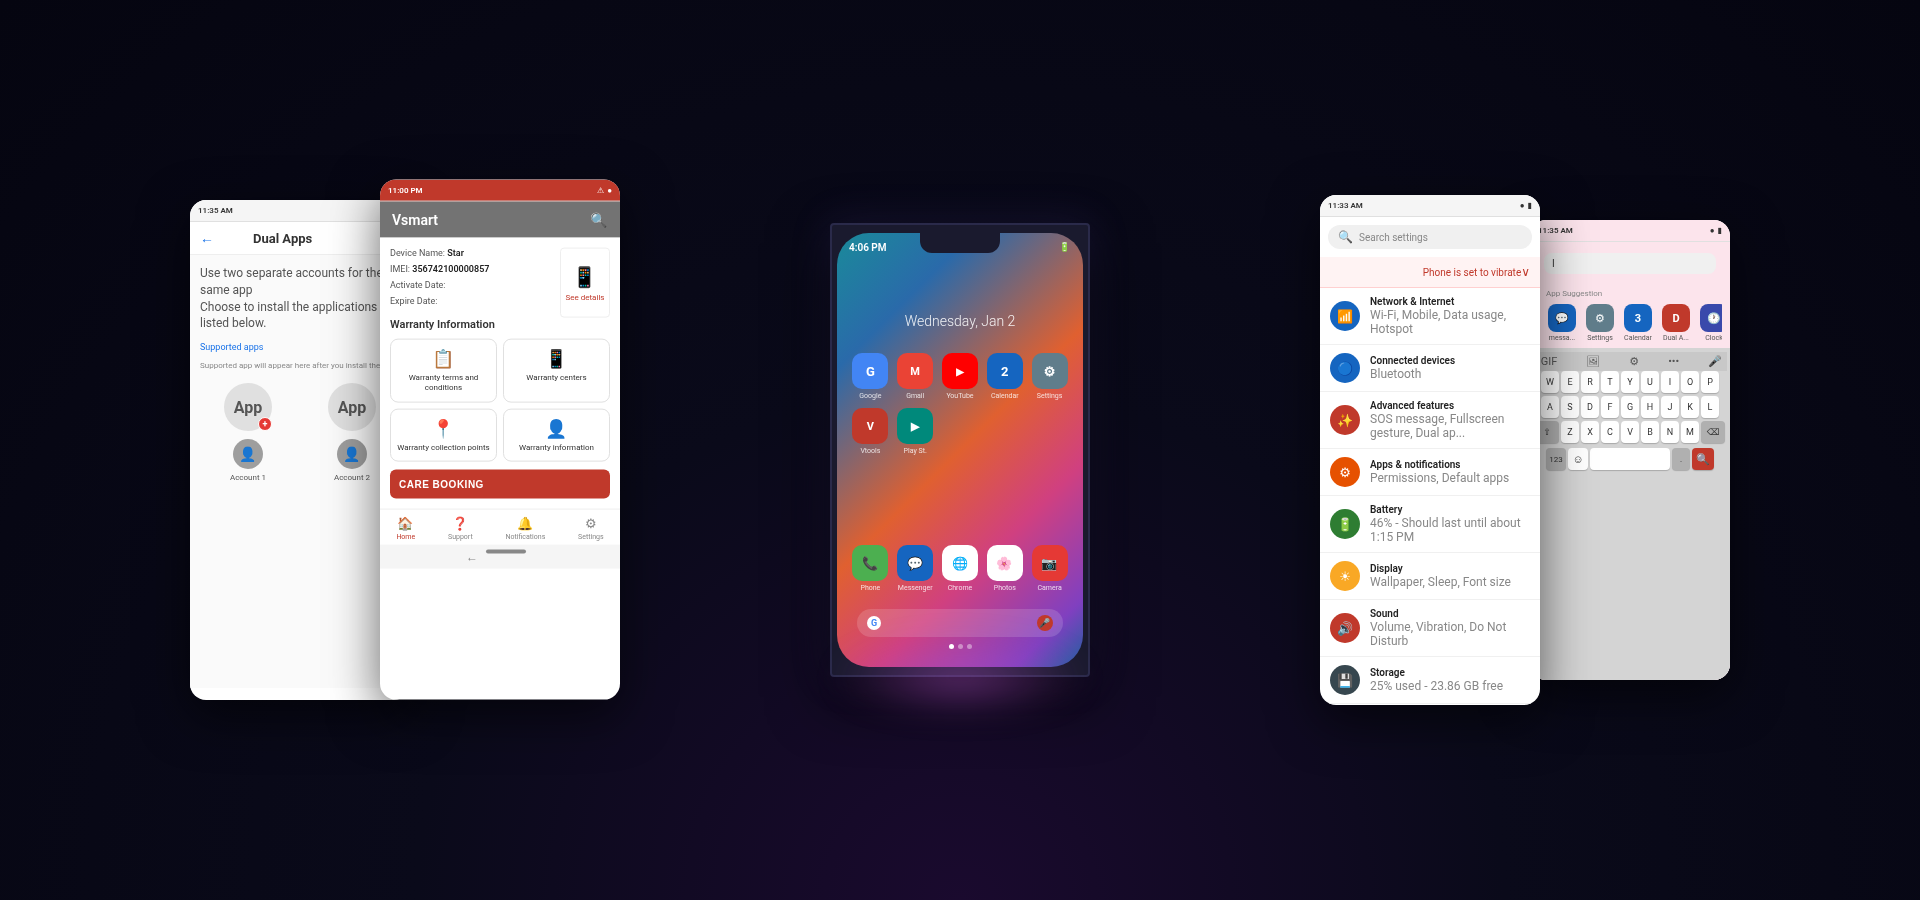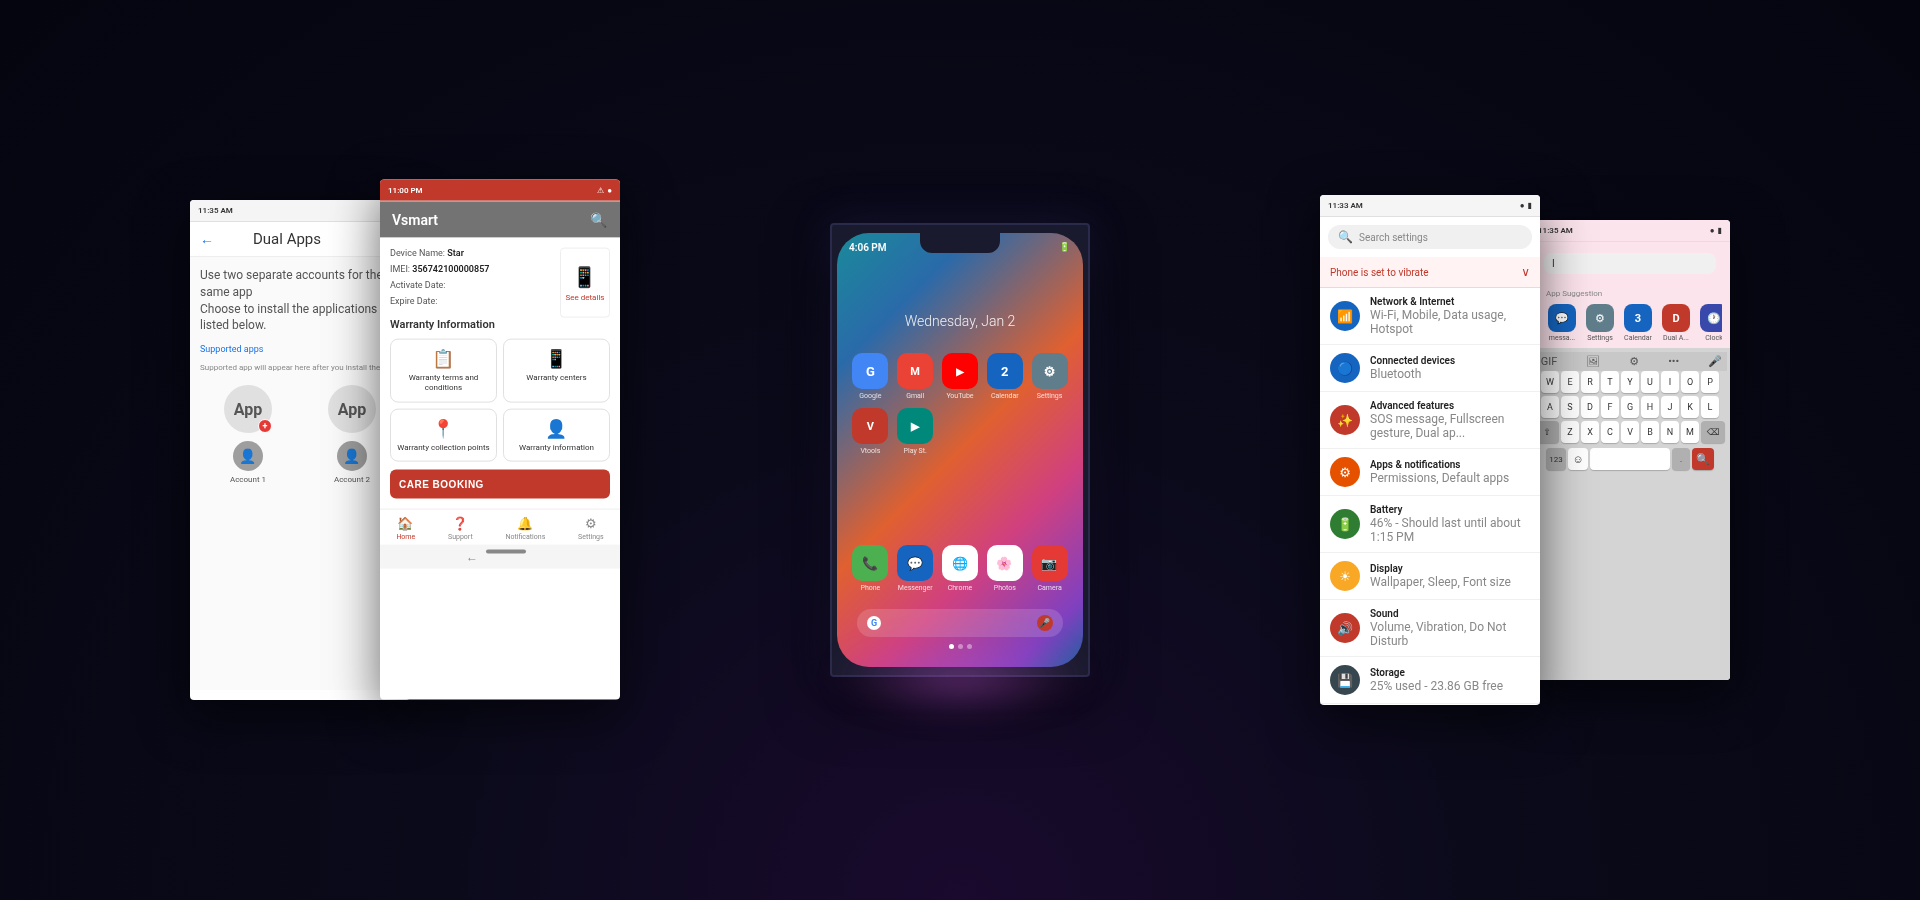--- a/index.html
+++ b/index.html
@@ -174,21 +174,21 @@
       width: 5px; height: 5px;
       border-radius: 50%;
       background: rgba(255,255,255,0.4);
     }
     .phone-dot.active { background: white; }
 
     
     .screen-card {
       position: absolute;
       background: white;
-      border-radius: 4px;
+      border-radius: 16px;
       overflow: hidden;
       box-shadow: 0 15px 50px rgba(0,0,0,0.6);
     }
 
     
     .screen-dual-apps {
       width: 220px;
       height: 500px;
       left: 30px;
       top: 50%;
@@ -251,22 +251,22 @@
       gap: 8px;
       border-bottom: 0.5px solid #eee;
     }
 
     .back-arrow {
       color: #1a73e8;
       font-size: 14px;
     }
 
     .dual-apps-title {
-      font-size: 15px;
-      font-weight: 400;
+      font-size: 13px;
+      font-weight: 700;
       color: #333;
       padding-left: 31px;
     }
 
     .dual-apps-body {
       padding: 10px;
       background: #fafafa;
       height: calc(100% - 22px - 45px);
       overflow: hidden;
     }
@@ -501,21 +501,21 @@
     }
 
     .settings-search-text {
       font-size: 10px;
       color: #888;
     }
 
     .vibrate-bar {
       display: flex;
       align-items: center;
-      justify-content: space-between;
+      justify-content: flex-end;
       padding: 8px 10px;
       background: #fff3f3;
       border-bottom: 0.5px solid #ffd0d0;
     }
 
     .vibrate-text {
       font-size: 10px;
       color: #c0392b;
     }
 

